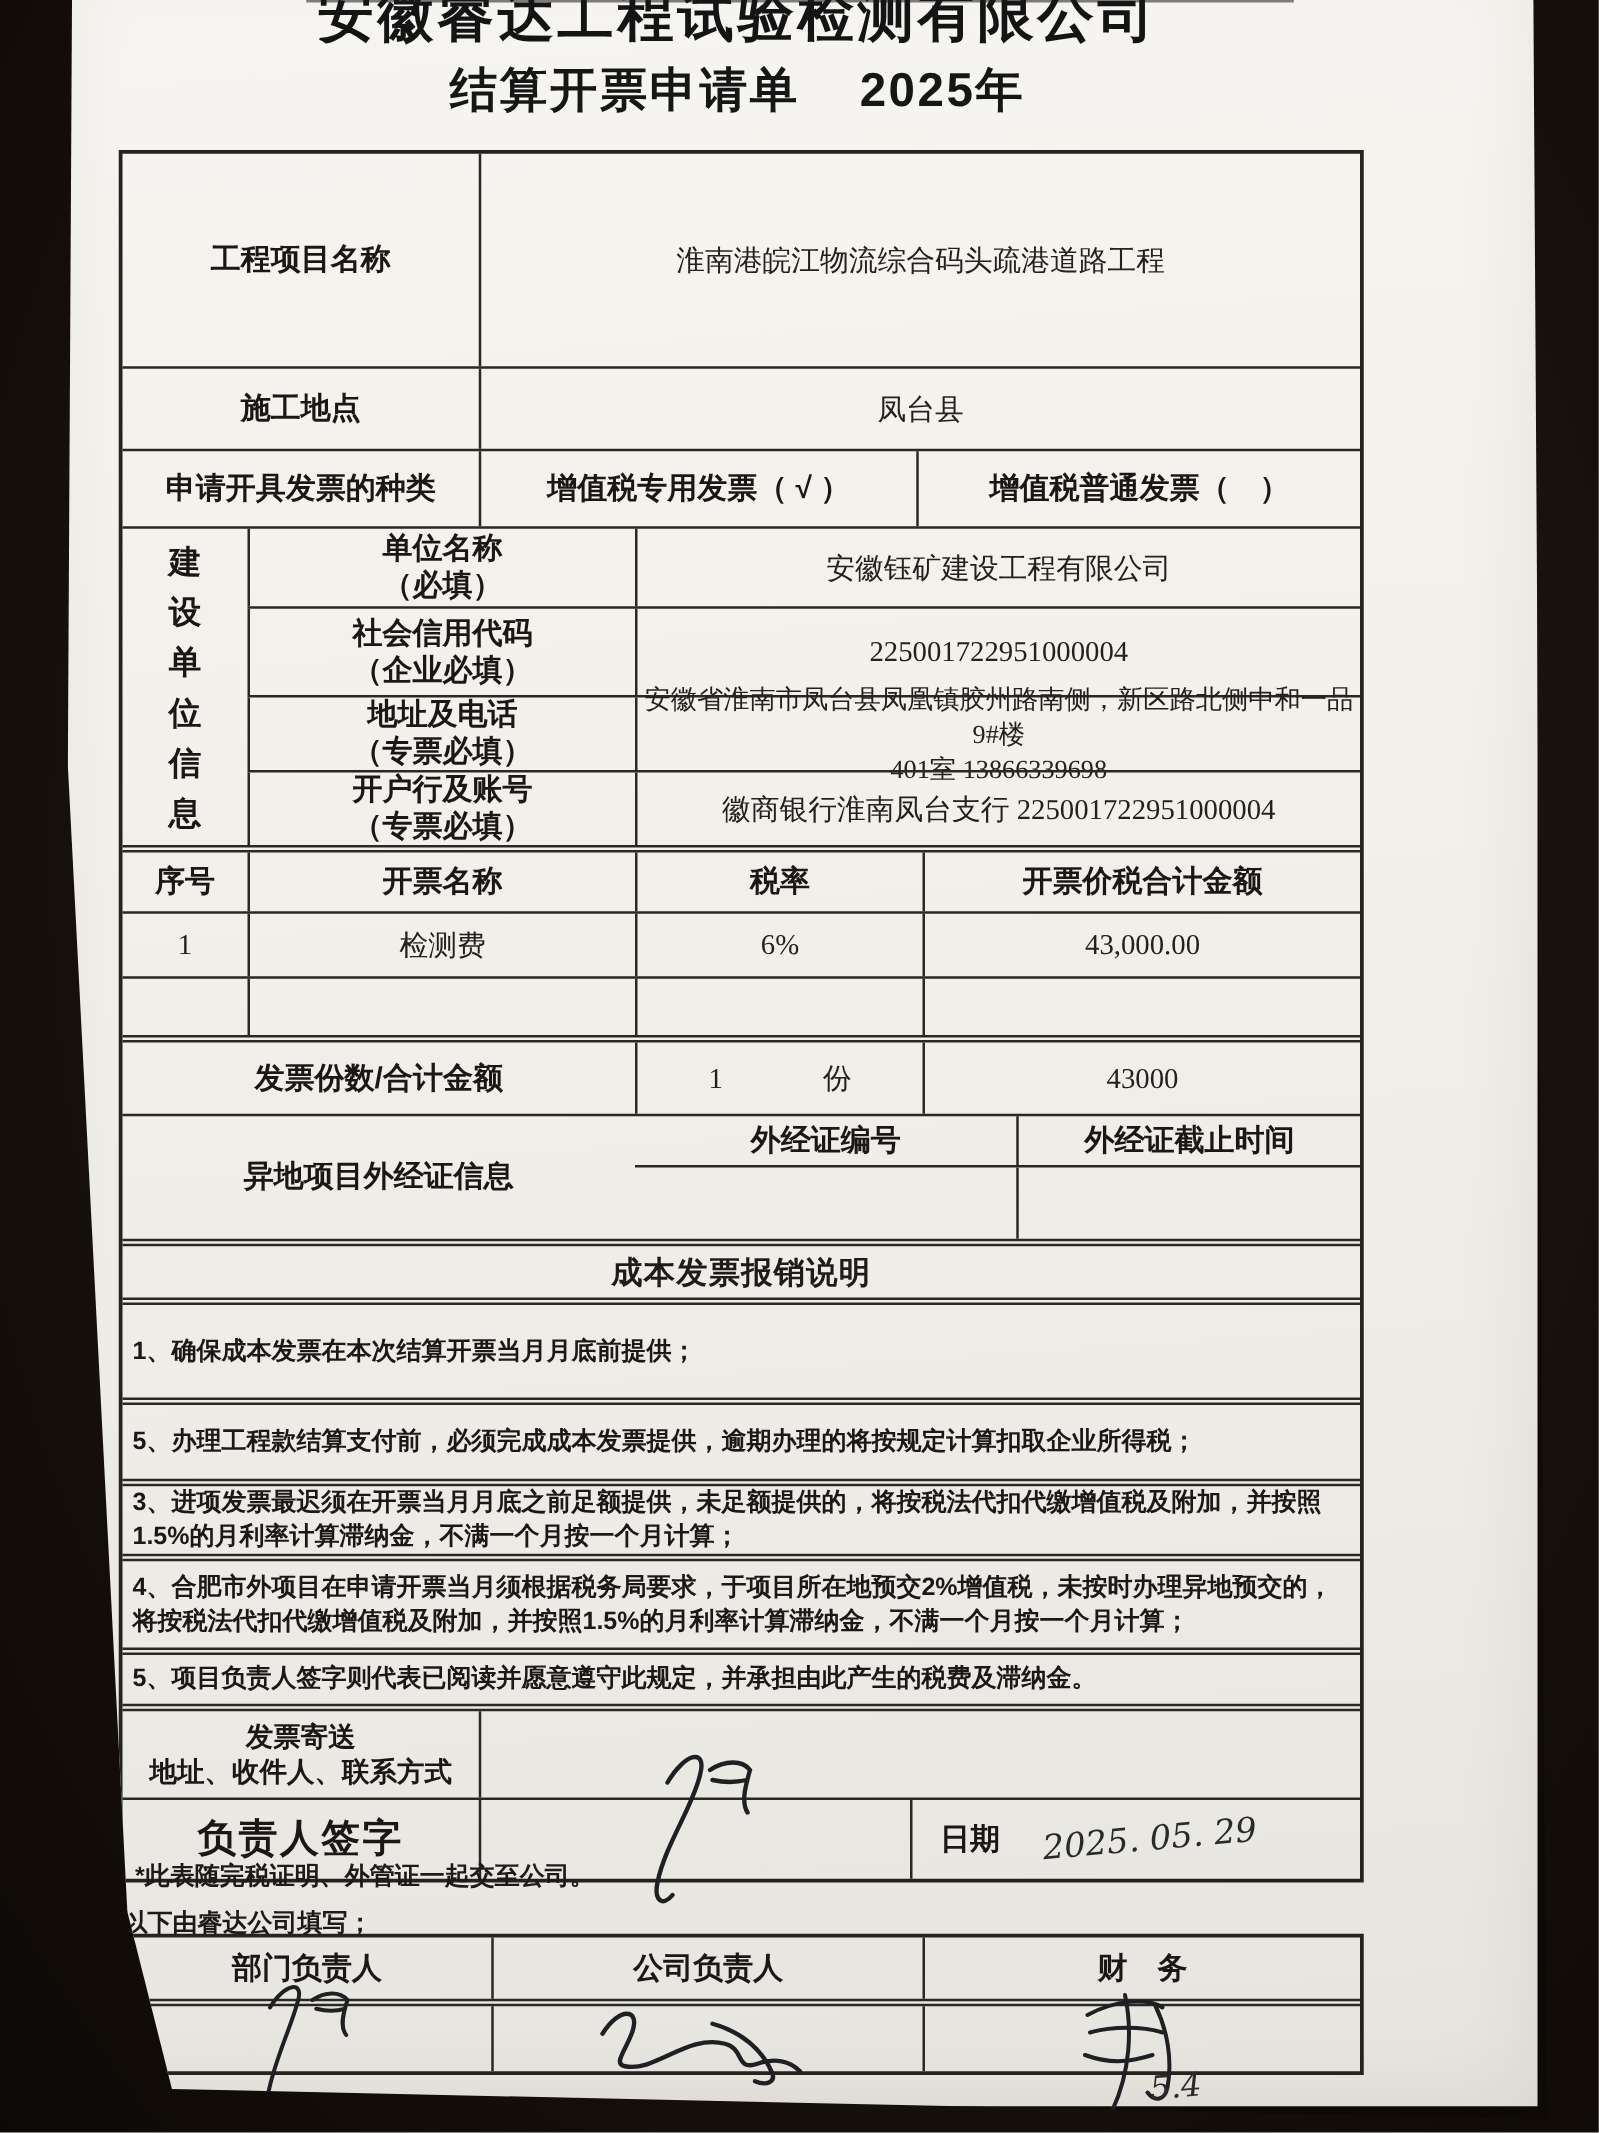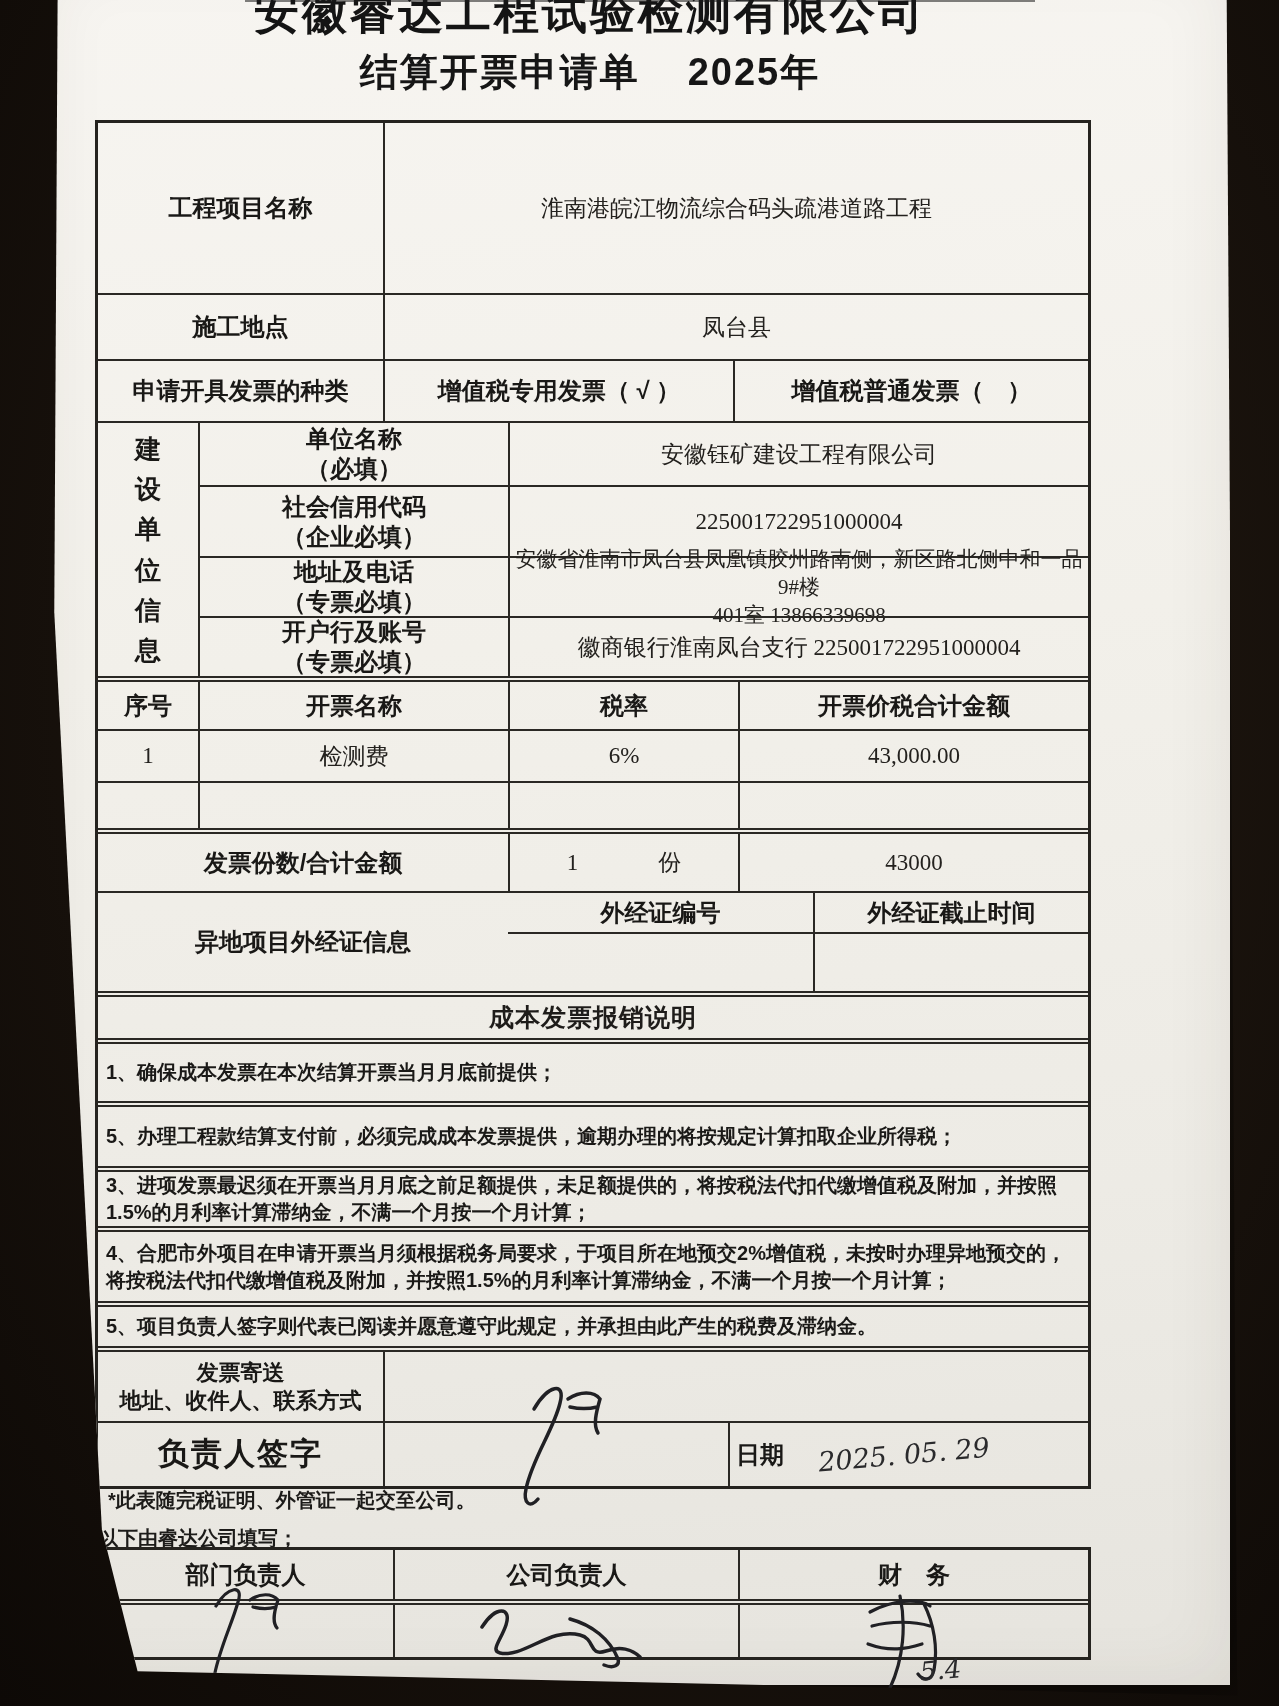--- a/index.html
+++ b/index.html
@@ -48,21 +48,21 @@
   .bigsign{font-size:31px;letter-spacing:2px;}
   .hw{
     font-family:"DejaVu Serif",serif;font-style:italic;color:#2a2a2c;
     transform:rotate(-5deg);
   }
   .footnote{position:absolute;left:68px;top:1532px;font-size:20px;font-weight:bold;color:#1c1b19;}
   .fillnote{position:absolute;left:58px;top:1570px;font-size:20px;font-weight:bold;color:#1c1b19;}
   .btbl{position:absolute;left:55px;top:1592px;width:990px;border:3px solid #25231f;font-family:Liberation Serif, serif;}
   .sig{overflow:visible;}
   .hw54{position:absolute;left:880px;top:1700px;font-size:26px;}
-  .datewrap{justify-content:flex-start;padding-left:6px;gap:34px;}
+  .datewrap{justify-content:flex-start;padding-left:22px;gap:34px;}
   .cnt{display:flex;gap:80px;align-items:center;}
 </style>
 </head>
 <body>
 
 <div class="paper">
 
   <div class="title">安徽睿达工程试验检测有限公司</div>
   <div class="strike"></div>
   <div class="subtitle"><span>结算开票申请单</span><span class="yr">2025年</span></div>
@@ -152,21 +152,21 @@
           <div class="c nb val" style="width:305px"></div>
           <div class="c val" style="width:275px"></div>
         </div>
       </div>
     </div>
 
     <div class="row dbl" style="height:47px">
       <div class="c nb notes-head" style="width:990px">成本发票报销说明</div>
     </div>
 
-    <div class="row dbl" style="height:63px">
+    <div class="row dbl" style="height:80px">
       <div class="c nb note" style="width:990px">1、确保成本发票在本次结算开票当月月底前提供；</div>
     </div>
     <div class="row dbl" style="height:65px">
       <div class="c nb note" style="width:990px">5、办理工程款结算支付前，必须完成成本发票提供，逾期办理的将按规定计算扣取企业所得税；</div>
     </div>
     <div class="row dbl" style="height:60px">
       <div class="c nb note" style="width:990px">3、进项发票最迟须在开票当月月底之前足额提供，未足额提供的，将按税法代扣代缴增值税及附加，并按照1.5%的月利率计算滞纳金，不满一个月按一个月计算；</div>
     </div>
     <div class="row dbl" style="height:75px">
       <div class="c nb note" style="width:990px">4、合肥市外项目在申请开票当月须根据税务局要求，于项目所在地预交2%增值税，未按时办理异地预交的，将按税法代扣代缴增值税及附加，并按照1.5%的月利率计算滞纳金，不满一个月按一个月计算；</div>

